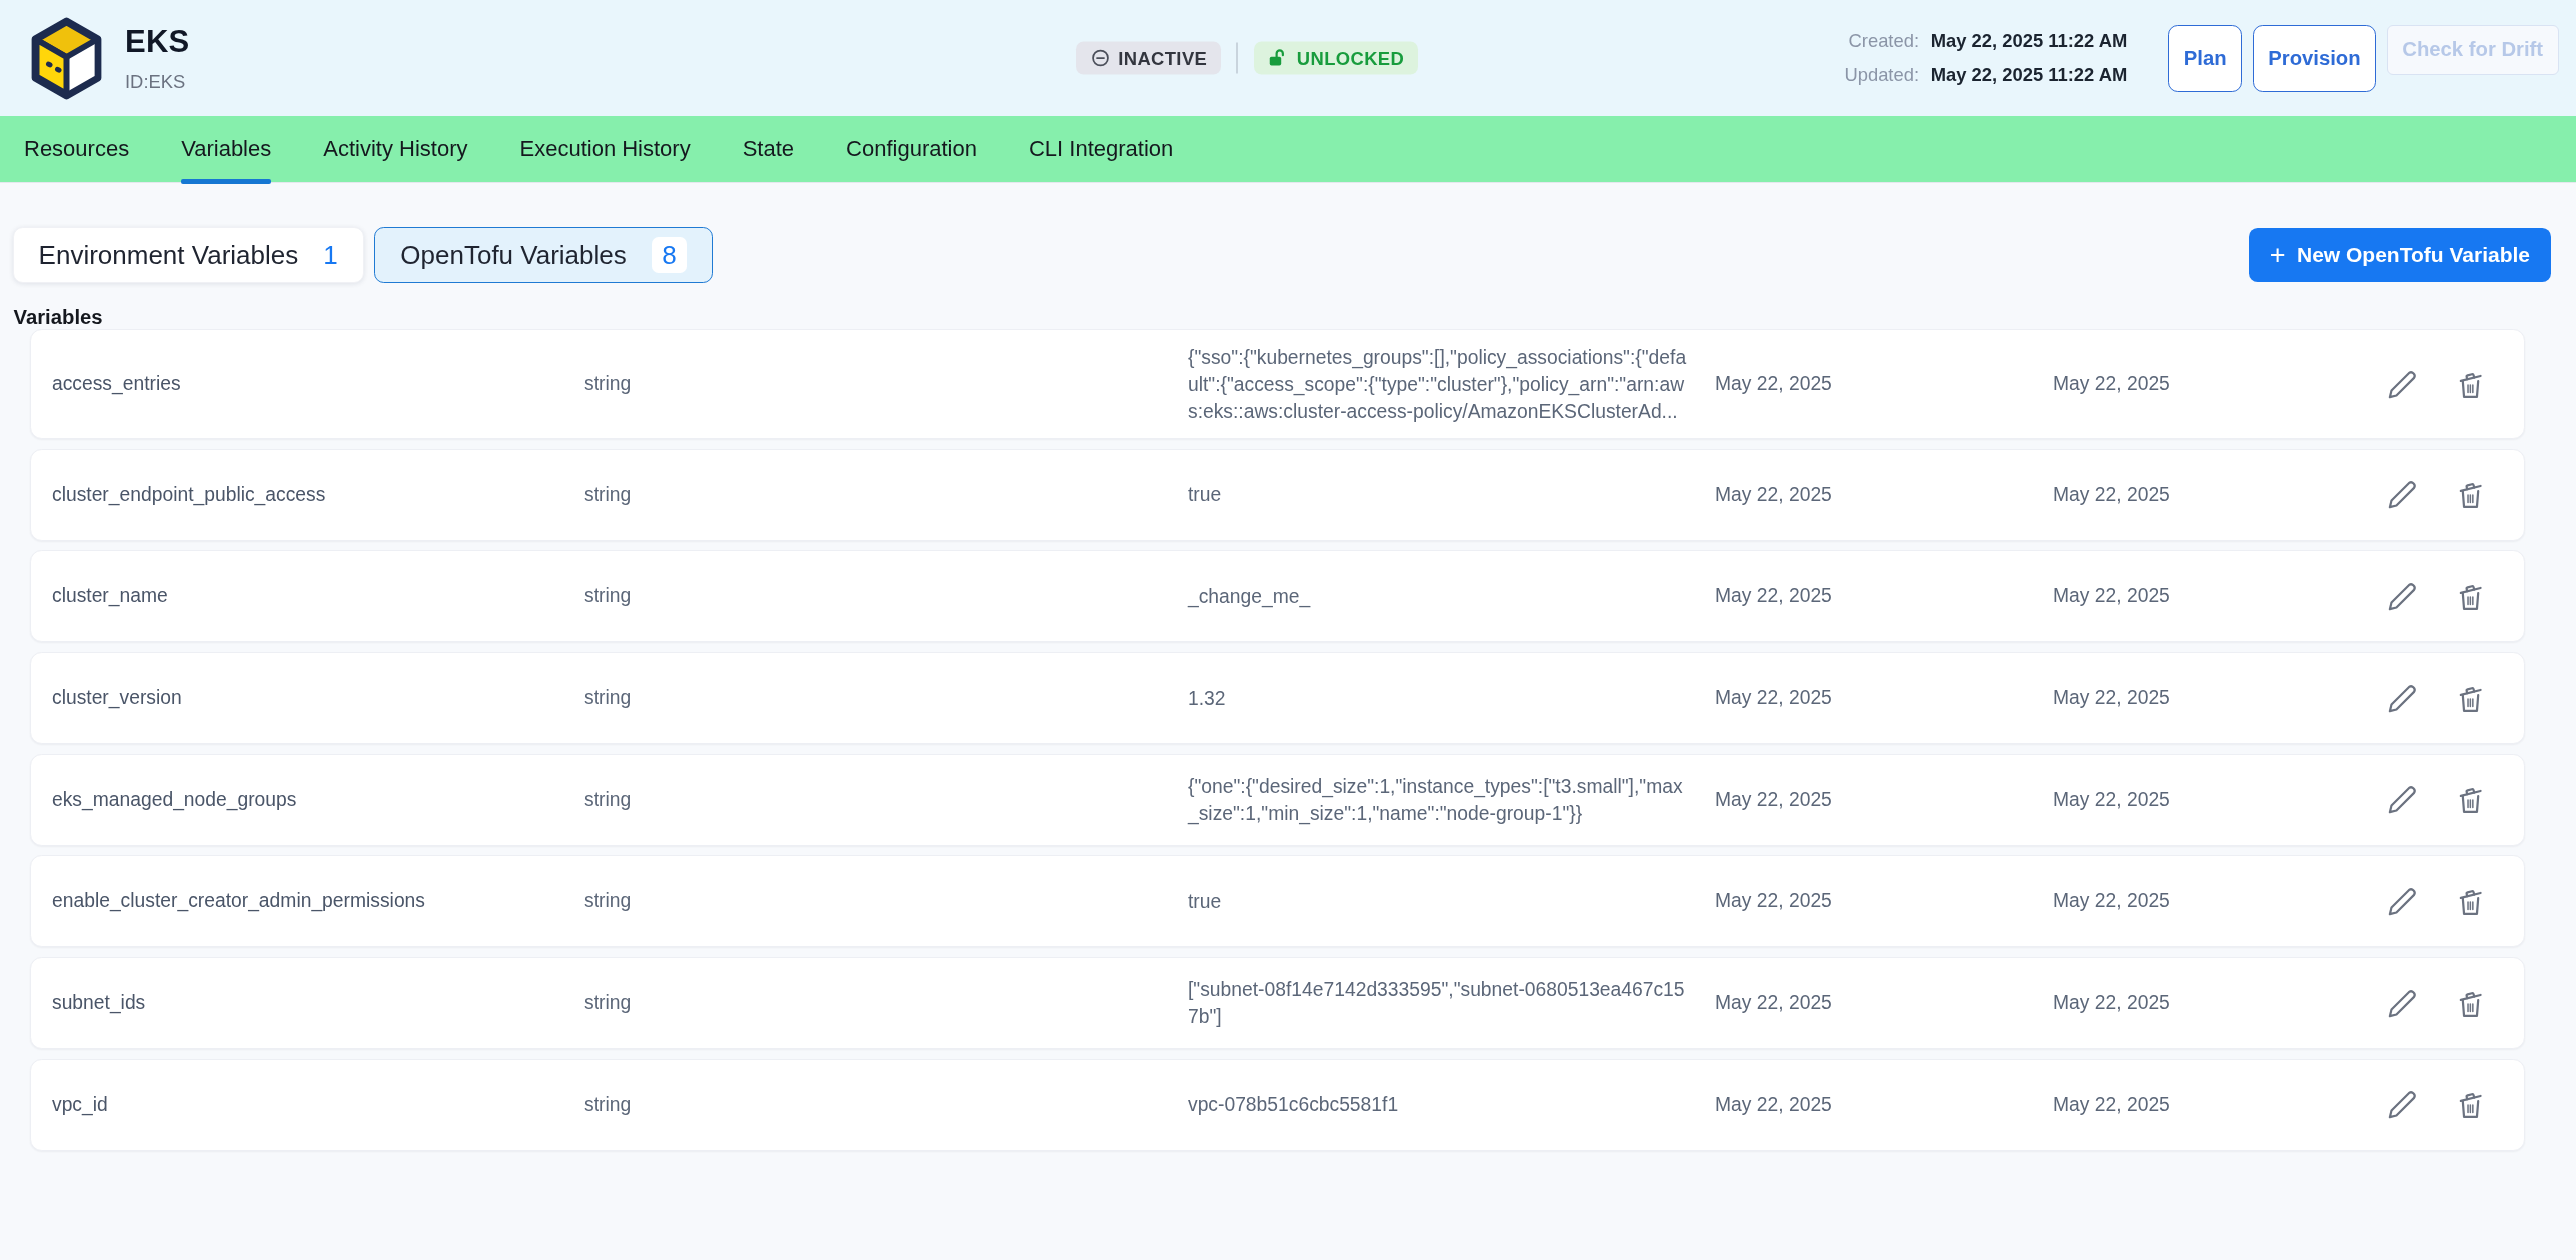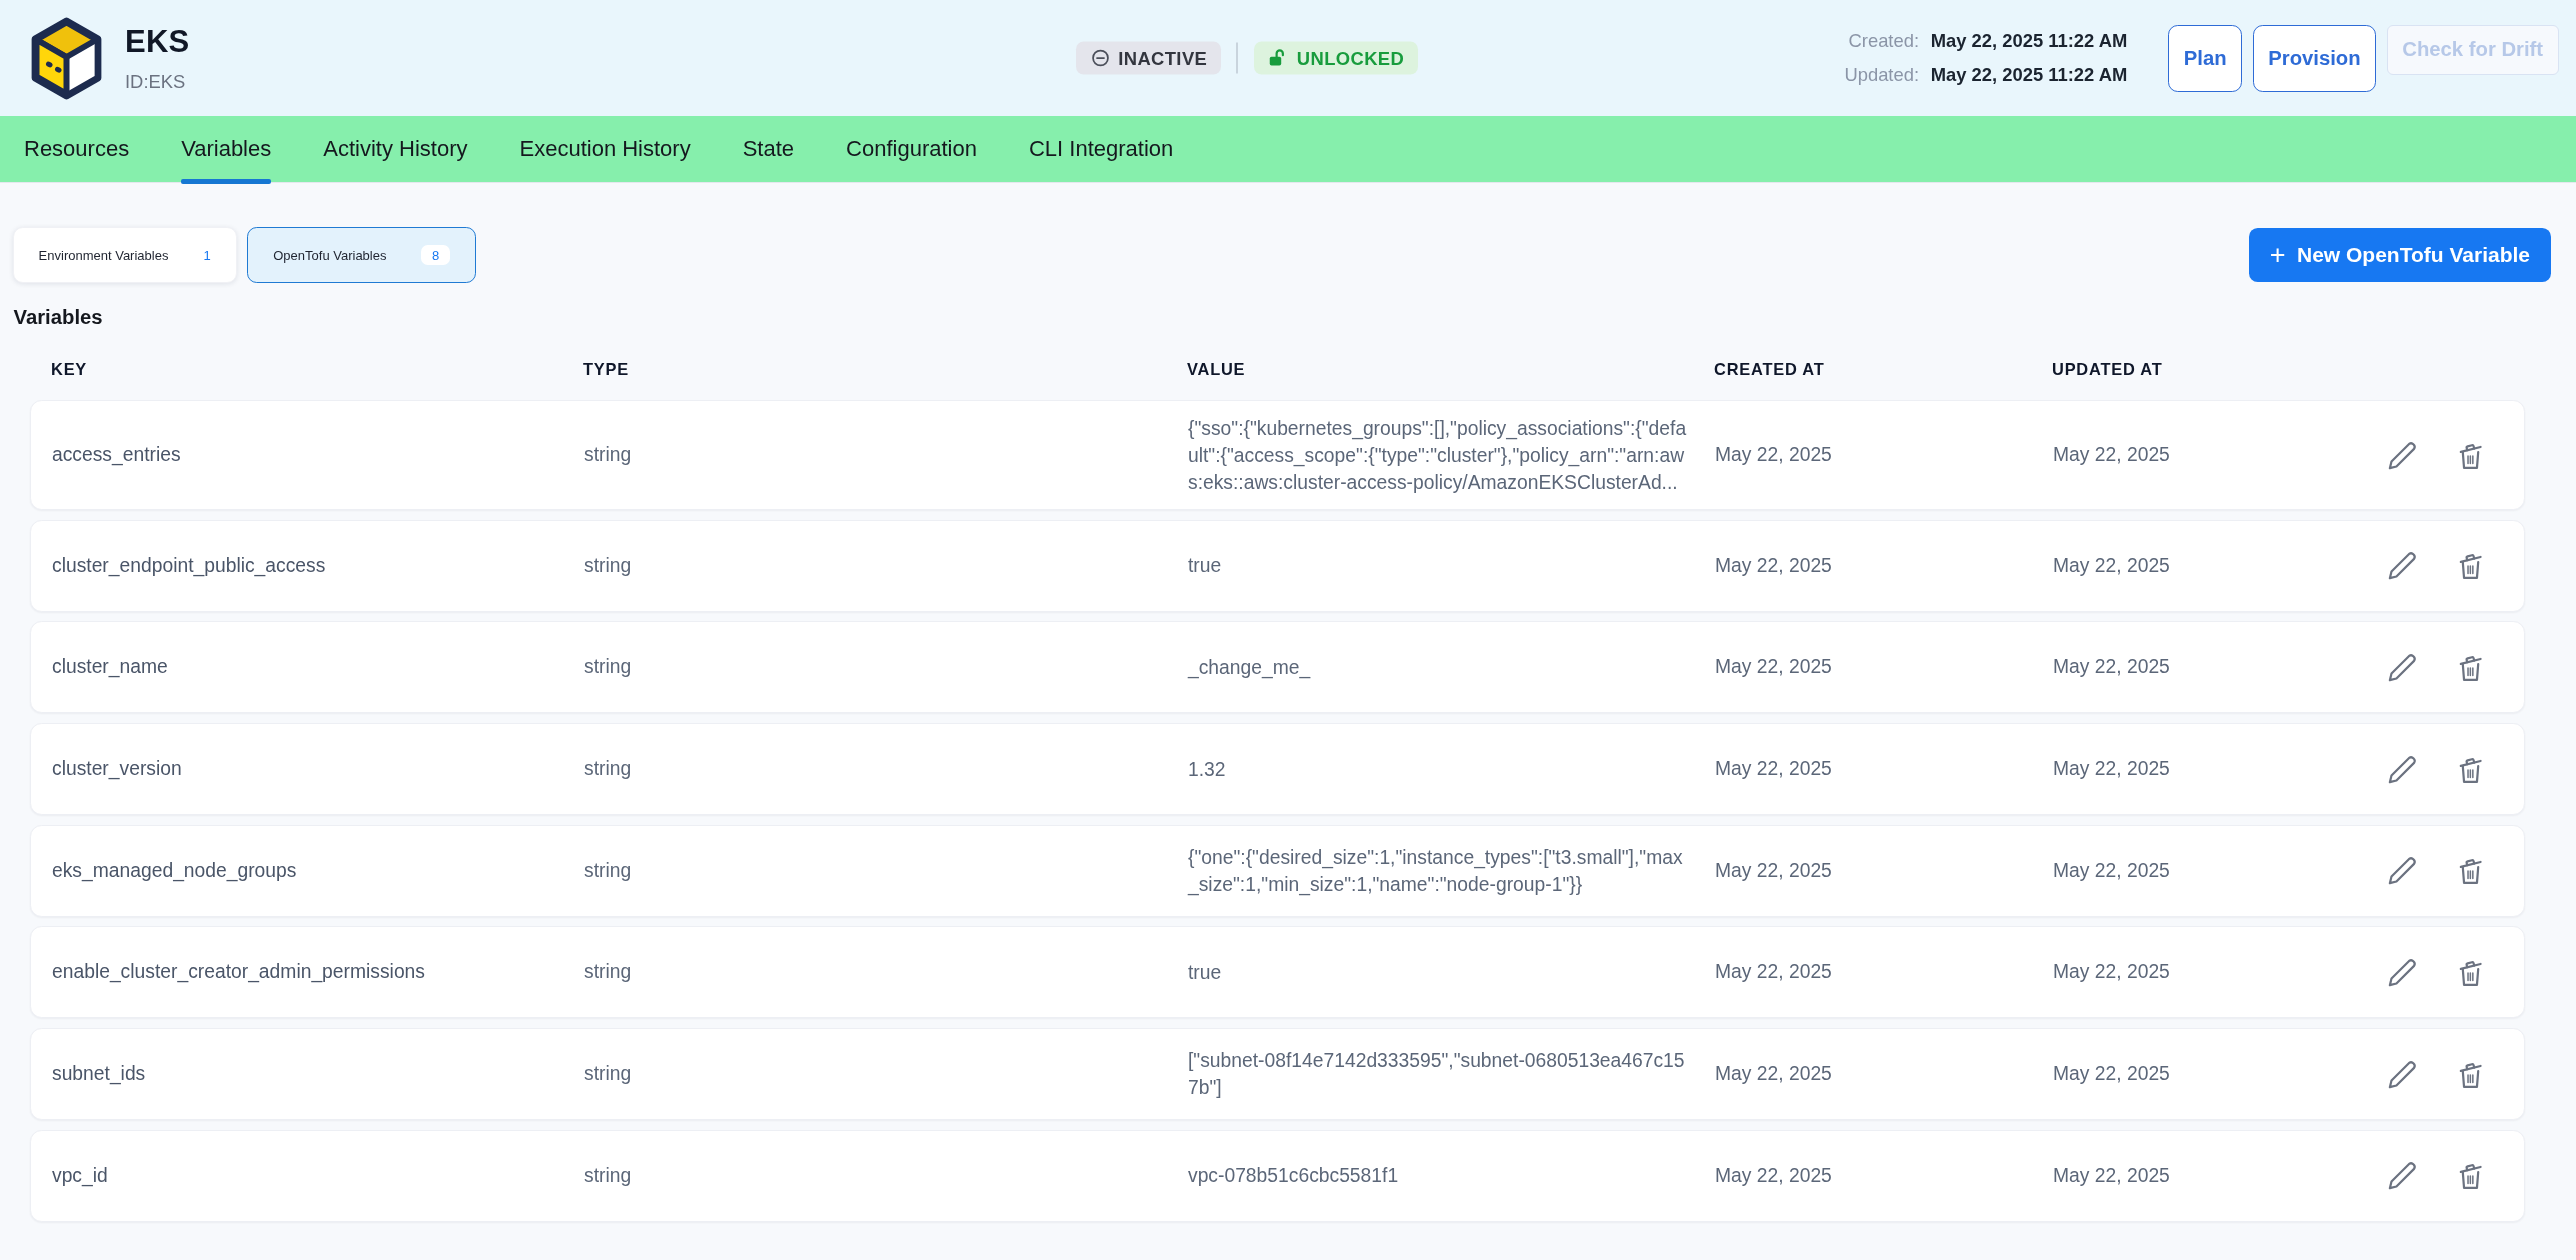--- a/index.html
+++ b/index.html
@@ -56,22 +56,22 @@
   .tab { position:relative; display:flex; align-items:center;
          font-size:22px; font-weight:500; color:#15181e; cursor:pointer; }
   .tab.active::after { content:""; position:absolute; left:0; right:0; bottom:-1.9px;
                        height:4.8px; background:#1677d2; border-radius:1.9px; }
 
   
   .content { padding-top:44px; }
 
   .pills-row { display:flex; align-items:center; margin:0 25px 0 12.6px; }
   .pill {
-    display:inline-flex; align-items:center; gap:35px; height:56px; padding:0 25px;
-    border-radius:9.7px; font-size:13px; color:#1f2430; cursor:pointer; background:#fff;
+    display:inline-flex; align-items:center; gap:25px; height:56px; padding:0 25px;
+    border-radius:9.7px; font-size:26px; color:#1f2430; cursor:pointer; background:#fff;
   }
   .pill-env { border:1px solid #f0f1f5; box-shadow:0 1px 4.8px rgba(20,30,60,.10); margin-right:10.6px; }
   .pill-env .pill-count { color:#1778f2; font-weight:500; }
   .pill-tofu { background:#e3f2fc; border:1.9px solid #1f7ad3; }
   .pill-tofu .pill-count { background:#ffffff; color:#1778f2; border-radius:6.8px;
                            padding:2.9px 10.6px; font-weight:500; }
   .btn-primary {
     margin-left:auto; height:54px; display:inline-flex; align-items:center; gap:11.6px;
     background:#1778f2; color:#ffffff; border:none; border-radius:8.7px; padding:0 21px;
     font-size:21px; font-weight:700; font-family:inherit; cursor:pointer;
@@ -170,28 +170,20 @@
     </div>
     <button class="btn-primary">
       <span class="plus">+</span>
       <span>New OpenTofu Variable</span>
     </button>
   </div>
 
   <div class="section-label">Variables</div>
 
   <div class="var-table">
-    <div class="tgrid thead">
-      <span class="th">KEY</span>
-      <span class="th">TYPE</span>
-      <span class="th">VALUE</span>
-      <span class="th">CREATED AT</span>
-      <span class="th">UPDATED AT</span>
-      <span></span>
-    </div>
     <div id="rows">
     <div class="tgrid trow">
       <div class="cell key">access_entries</div>
       <div class="cell type">string</div>
       <div class="cell value">{"sso":{"kubernetes_groups":[],"policy_associations":{"default":{"access_scope":{"type":"cluster"},"policy_arn":"arn:aws:eks::aws:cluster-access-policy/AmazonEKSClusterAd...</div>
       <div class="cell date">May 22, 2025</div>
       <div class="cell date">May 22, 2025</div>
       <div class="cell actions">
         <button class="icon-btn" title="Edit">
           <svg viewBox="0 0 24 24" fill="none" stroke="currentColor" stroke-width="1.6" stroke-linejoin="round" stroke-linecap="round">

